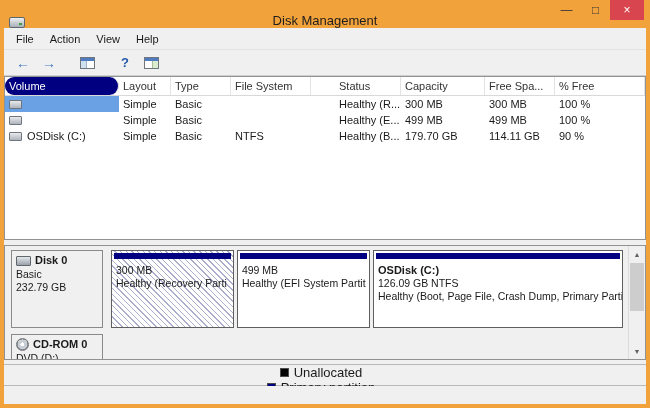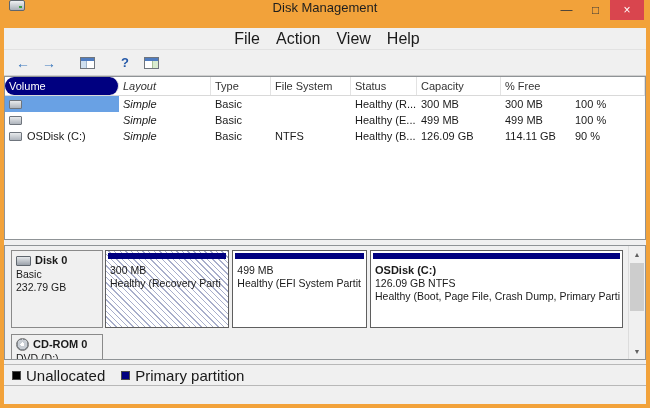--- a/index.html
+++ b/index.html
@@ -2,83 +2,83 @@
 <html><head>
 <meta charset="utf-8">
 <style>
   * { margin:0; padding:0; box-sizing:border-box; }
   html,body { width:650px; height:408px; }
   body { font-family:"Liberation Sans", sans-serif; color:#1a1a1a; background:#fff; }
 
   .window { width:650px; height:408px; display:flex; flex-direction:column; background:#f2a23a; }
 
   
-  .titlebar { height:28px; position:relative; display:flex; align-items:flex-start; background:#f2a23a; }
+  .titlebar { height:28px; position:relative; display:flex; align-items:flex-end; background:#f2a23a; }
   .app-icon { margin-left:9px; z-index:2; display:inline-flex; }
   .drive-glyph { width:16px; height:11px; background:linear-gradient(#eef0f2,#a8afb8); border:1px solid #5f666e; border-radius:2px; position:relative; }
   .drive-glyph:after { content:""; position:absolute; right:2px; bottom:2px; width:3px; height:2px; background:#3f9e3f; }
   .title { position:absolute; left:0; right:0; text-align:center; font-size:13px; color:#1e1e1e; }
   .controls { position:absolute; top:0; right:6px; display:flex; z-index:2; }
   .ctrl { width:29px; height:20px; display:flex; align-items:center; justify-content:center; font-size:12px; color:#3a3a3a; cursor:default; }
   .ctrl.close { width:34px; color:#fff; background:#d9454e; }
 
   
   .frame { flex:1; margin:0 4px 4px 4px; background:#f0f0f0; display:flex; flex-direction:column; overflow:hidden; }
 
-  .menubar { height:22px; display:flex; align-items:center; padding-left:4px; font-size:16px; background:#f0f0f0; border-bottom:1px solid #e2e2e2;justify-content:center; }
+  .menubar { height:22px; display:flex; align-items:center; padding-left:4px; font-size:11px; background:#f0f0f0; border-bottom:1px solid #e2e2e2; }
   .menu-item { padding:3px 8px; }
 
   .toolbar { height:26px; display:flex; align-items:center; padding-left:8px; gap:4px; background:#f0f0f0; border-bottom:1px solid #cfcfcf; }
   .tbtn { width:22px; height:20px; display:flex; align-items:center; justify-content:center; }
   .tbtn.arrow { color:#3b78bd; font-weight:bold; font-size:14px; }
   .tbtn.help { color:#2458a8; font-weight:bold; font-size:13px; }
   .tb-gap { width:8px; }
   .win-ico { width:15px; height:12px; border:1px solid #6f757d; background:#fff; position:relative; }
   .win-ico:before { content:""; position:absolute; left:0; right:0; top:0; height:3px; background:#4f7cc0; }
   .win-ico.left:after  { content:""; position:absolute; left:0; top:3px; bottom:0; width:5px; background:#cfe0f0; border-right:1px solid #9fb3c8; }
   .win-ico.right:after { content:""; position:absolute; right:0; top:3px; bottom:0; width:5px; background:#d9ecd0; border-left:1px solid #a8c09a; }
 
   
   .listview { height:164px; background:#fff; border:1px solid #8f9396; overflow:hidden; }
   .lv-header { display:flex; height:19px; background:#fff; border-bottom:1px solid #d9d9d9; font-size:11px; color:#333; }
   .hcell { padding:3px 4px 0 4px; border-right:1px solid #e3e3e3; white-space:nowrap; overflow:hidden; }
   .hcell.sel { background:#000080; color:#fff;border-radius:9px; }
-  .c0 { width:114px; } .c1 { width:92px;font-style:italic; } .c2 { width:60px; } .c3 { width:80px; }
-  .c4 { width:66px; } .c5 { width:84px; } .c6 { width:70px; } .c7 { flex:1; }
+  .c0 { width:114px; } .c1 { width:52px; } .c2 { width:60px; } .c3 { width:80px; }
+  .c4 { width:66px;margin-left:24px; } .c5 { width:84px; } .c6 { width:70px; } .c7 { flex:1; }
   .lv-row { display:flex; height:16px; align-items:flex-start; font-size:11px; }
   .cell { padding:0 4px; white-space:nowrap; overflow:hidden; height:16px; line-height:16px; }
   .namecell { display:flex; align-items:center; }
   .namecell.selected { background:#69a1e4; }
   .drive-ico { flex:0 0 13px; width:13px; height:9px; background:linear-gradient(#e8eaec,#aeb4bc); border:1px solid #6f757d; border-radius:1px; margin-right:5px; }
 
   .splitter { height:5px; background:#f0f0f0; }
 
   
   .bottompane { height:115px; position:relative; background:#f0f0f0; border:1px solid #8f9396; overflow:hidden; padding:4px 22px 0 6px; }
-  .disk-row { display:flex; gap:2px; height:78px; margin-bottom:6px; }
+  .disk-row { display:flex; gap:8px; height:78px; margin-bottom:6px; }
   .disk-row.cdrom { height:40px; margin-bottom:0; }
   .disk-info { width:92px; flex:0 0 92px; border:1px solid #8a8a8a; background:#f0f0f0; padding:3px 4px; font-size:10.5px; line-height:13px; overflow:hidden; }
   .disk-title { display:flex; align-items:center; gap:4px; font-size:11px; font-weight:bold; margin-bottom:1px; white-space:nowrap; }
   .disk-ico { width:15px; height:10px; background:linear-gradient(#e4e7ea,#9aa1aa); border:1px solid #5f666e; border-radius:1px; flex:0 0 15px; }
   .cd-ico { width:13px; height:13px; border-radius:50%; flex:0 0 13px;
             background:radial-gradient(circle at 50% 50%, #ffffff 0 2px, #c9ced4 2px 5px, #868d95 5px 6px, transparent 6px); border:1px solid #777; }
   .partitions { flex:1; display:flex; gap:3px; min-width:0; }
   .partition { position:relative; border:1px solid #5f5f5f; background:#fff; padding:13px 4px 0 4px; font-size:10.5px; line-height:13px; white-space:nowrap; overflow:hidden; }
   .strip { position:absolute; top:2px; left:2px; right:2px; height:6px; background:#000080; }
   .partition.hatched { background-image:repeating-linear-gradient(45deg, #ffffff 0px, #ffffff 3px, #a8aecb 3px, #a8aecb 4px); }
   .pline.bold { font-weight:bold; font-size:11px; }
 
   .scrollbar { position:absolute; top:0; right:0; bottom:0; width:17px; background:#f0f0f0; border-left:1px solid #dcdcdc; }
   .sb-arrow { height:16px; display:flex; align-items:center; justify-content:center; font-size:7px; color:#606060; }
   .sb-arrow.down { position:absolute; bottom:0; left:0; right:0; }
   .sb-thumb { position:absolute; top:17px; left:1px; right:1px; height:48px; background:#cdcdcd; }
 
   
   .legendgap { height:4px; background:#f0f0f0; }
-  .legendbar { height:22px; display:flex; align-items:center; padding-left:8px; font-size:15px; background:#f0f0f0; border-top:1px solid #b8b8b8; border-bottom:1px solid #b8b8b8; }
+  .legendbar { height:22px; display:flex; align-items:center; padding-left:8px; font-size:13px; background:#f0f0f0; border-top:1px solid #b8b8b8; border-bottom:1px solid #b8b8b8;flex-direction:column; }
   .legend-item { display:flex; align-items:center; gap:5px; margin-right:16px; }
   .swatch { width:9px; height:9px; border:1px solid #4a4a4a; background:#000; }
   .statusarea { flex:1; background:#f0f0f0; }
 </style>
 </head>
 <body>
 
 <div class="window">
 
   <div class="titlebar" style="background-color: rgb(242, 162, 58);">
@@ -117,20 +117,21 @@
     </div>
 
     <div class="listview">
       <div class="lv-header">
         <span class="hcell c0 sel" style="background-color: rgb(0, 0, 128);">Volume</span>
         <span class="hcell c1">Layout</span>
         <span class="hcell c2">Type</span>
         <span class="hcell c3">File System</span>
         <span class="hcell c4">Status</span>
         <span class="hcell c5">Capacity</span>
+        <span class="hcell c6">Free Spa...</span>
         <span class="hcell c7">% Free</span>
       </div>
 
       <div class="lv-row">
         <span class="cell c0 namecell selected" style="background-color: rgb(105, 161, 228);">
           <span class="drive-ico"></span>
           <span></span>
         </span>
         <span class="cell c1">Simple</span>
         <span class="cell c2">Basic</span>
@@ -157,21 +158,21 @@
 
       <div class="lv-row">
         <span class="cell c0 namecell">
           <span class="drive-ico"></span>
           <span>OSDisk (C:)</span>
         </span>
         <span class="cell c1">Simple</span>
         <span class="cell c2">Basic</span>
         <span class="cell c3">NTFS</span>
         <span class="cell c4">Healthy (B...</span>
-        <span class="cell c5">126.09 GB</span>
+        <span class="cell c5">179.70 GB</span>
         <span class="cell c6">114.11 GB</span>
         <span class="cell c7">90 %</span>
       </div>
     </div>
 
     <div class="splitter"></div>
 
     <div class="bottompane">
 
       <div class="disk-row">

